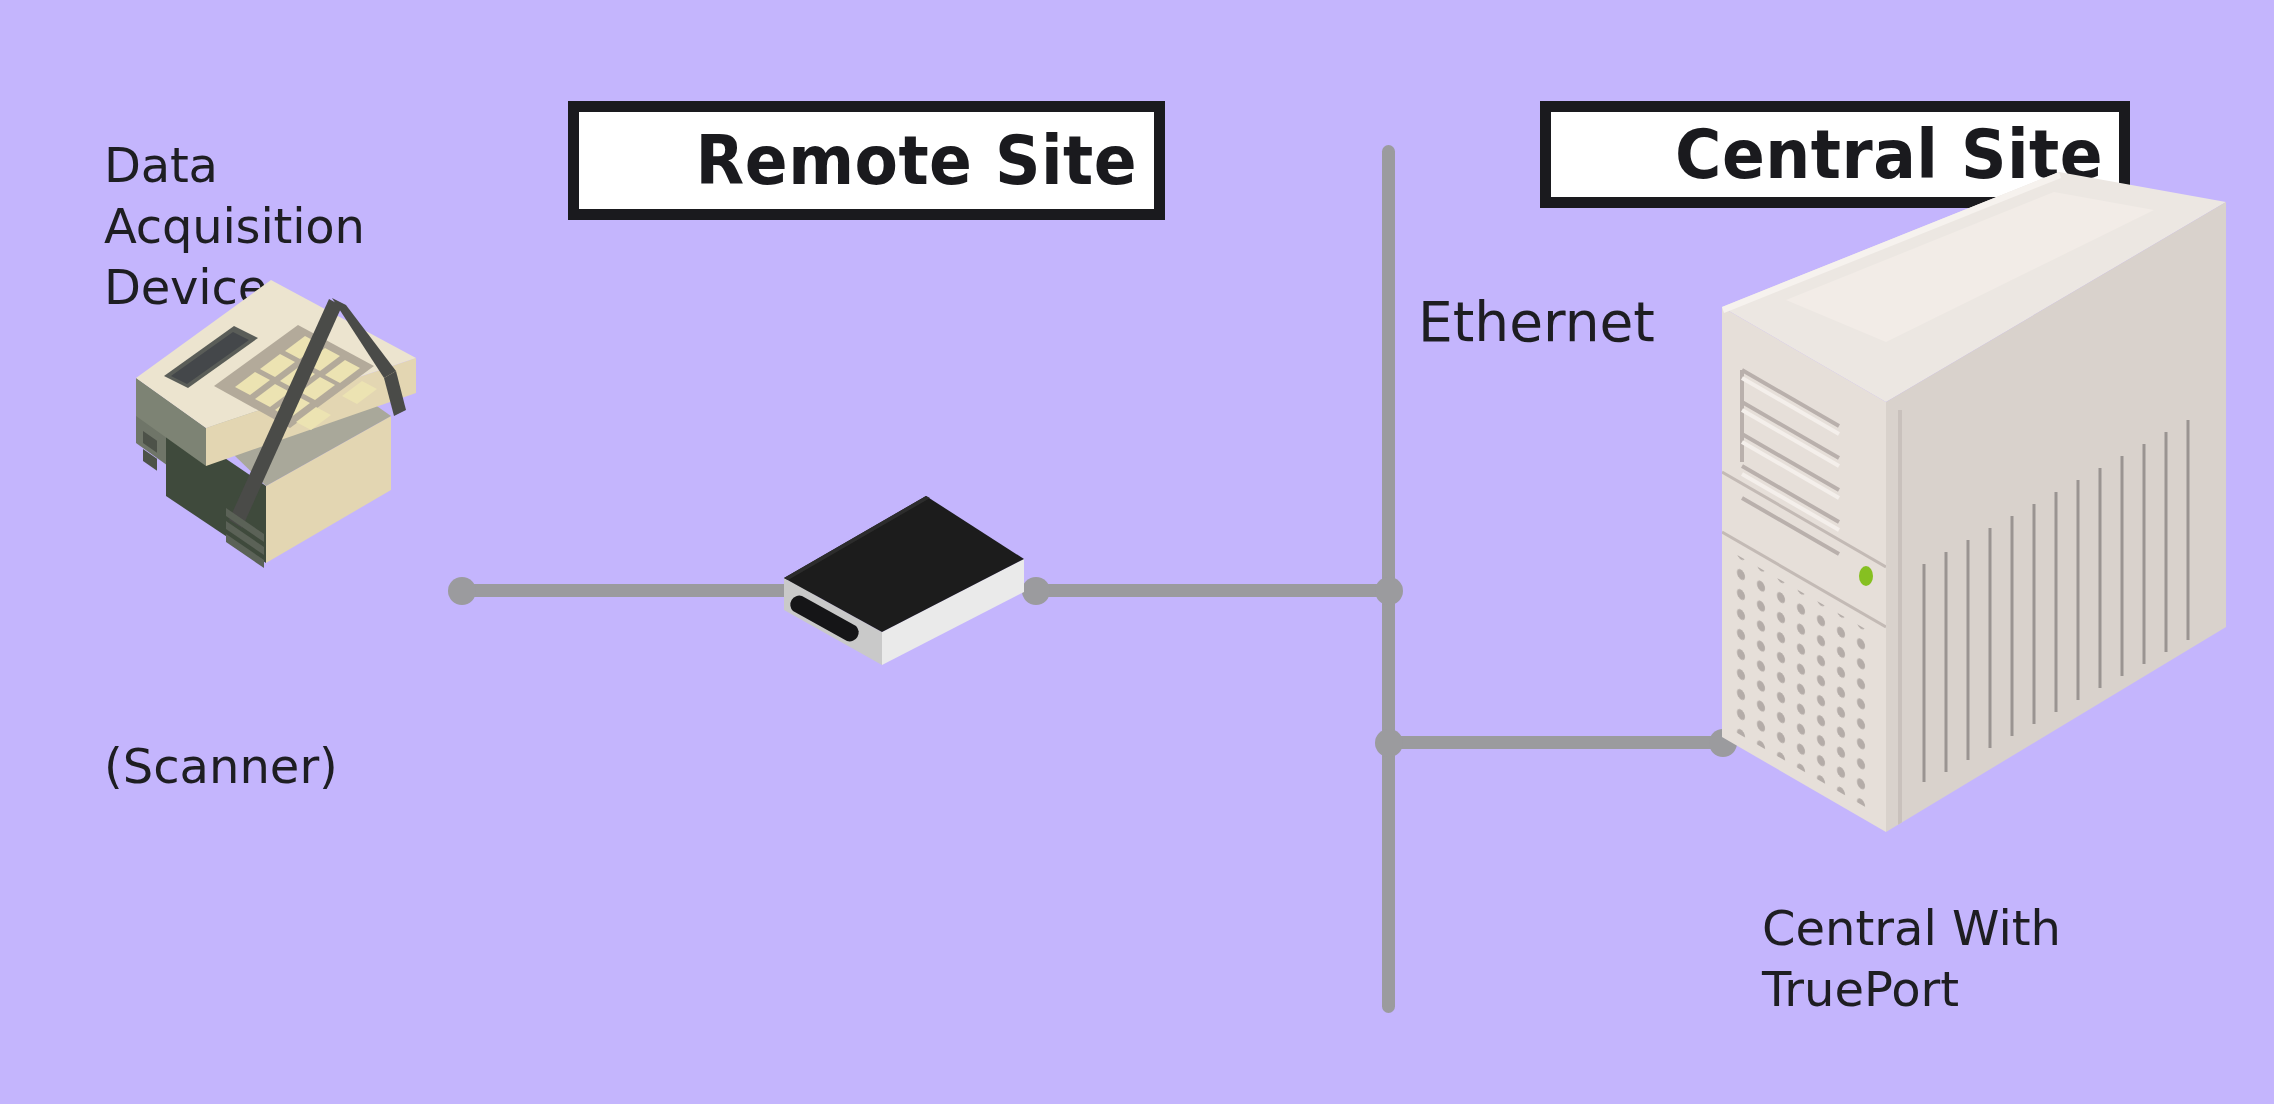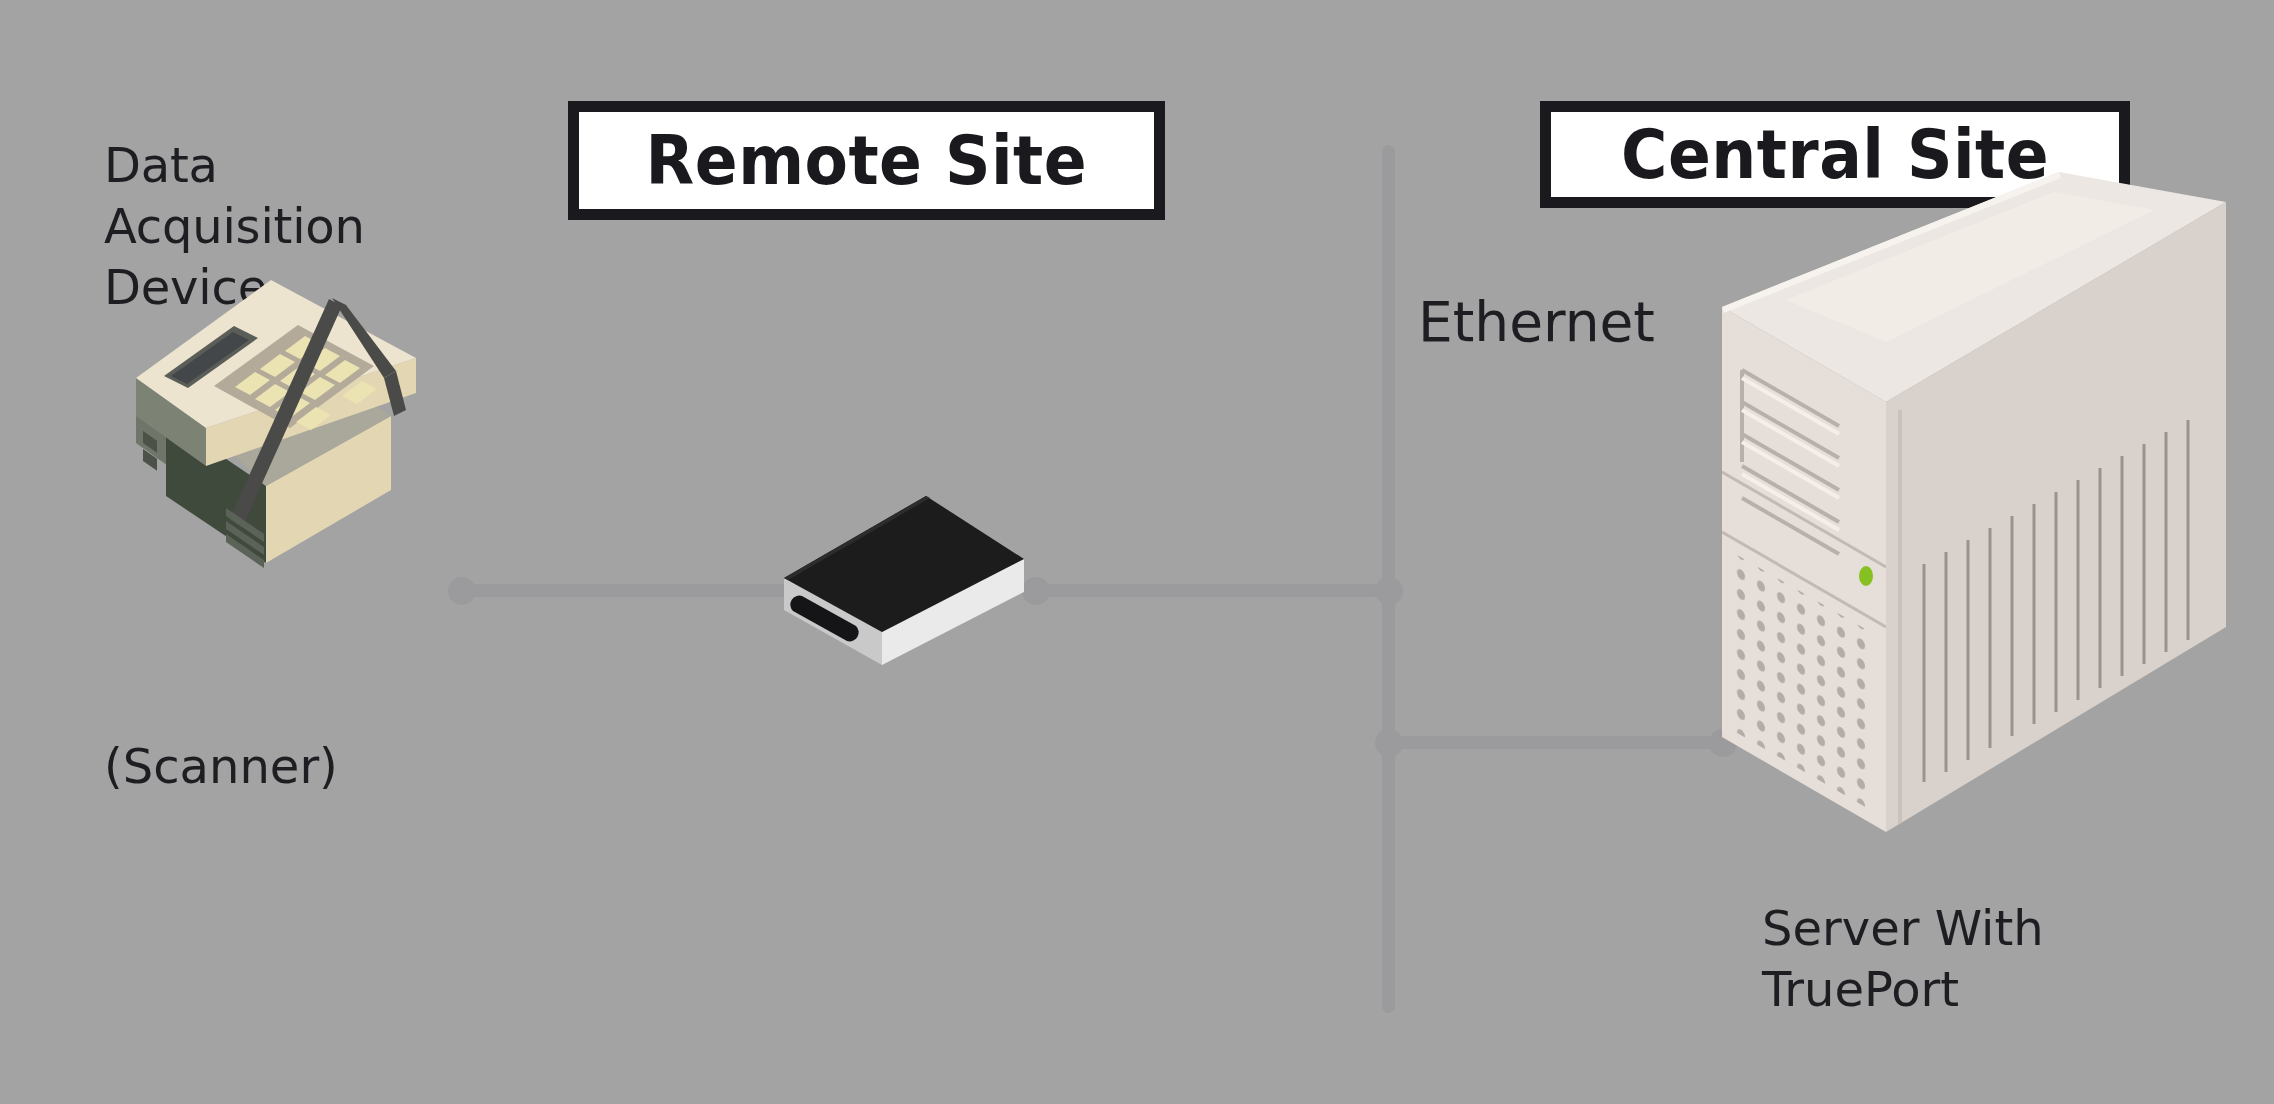--- a/index.html
+++ b/index.html
@@ -8,33 +8,33 @@
     padding: 0;
     background: #ffffff;
   }
   body {
     font-family: "DejaVu Sans", sans-serif;
   }
   #stage {
     position: relative;
     width: 2274px;
     height: 1104px;
-    background: #a3a3a3;
+    background: #c4b5fd;
     overflow: hidden;
   }
 
   
   .site-box {
     position: absolute;
     border: 11px solid #1a1a1e;
     background: #ffffff;
     box-sizing: border-box;
     display: flex;
     align-items: center;
-    justify-content: center;
+    justify-content: flex-end;
   }
   .site-box-label {
     font-family: "DejaVu Sans", sans-serif;
     font-weight: 700;
     color: #1a1a1e;
     letter-spacing: 0.5px;
     white-space: nowrap;
     line-height: 1;
     transform: scaleX(0.93);
   }
@@ -313,16 +313,16 @@
       </g>
 
       <g clip-path="url(#rightFaceClip)" stroke="#c9c1bc" stroke-width="4">
         <line x1="186" y1="238" x2="186" y2="655"></line>
       </g>
 
       <polygon points="8,135 345,0 347,6 10,141" fill="#f6f2ee"></polygon>
     </svg>
   </div>
 
-  <div class="plain-label" id="server-label">Server With
+  <div class="plain-label" id="server-label">Central With
 TruePort</div>
 
 </div>
 
 </body></html>

